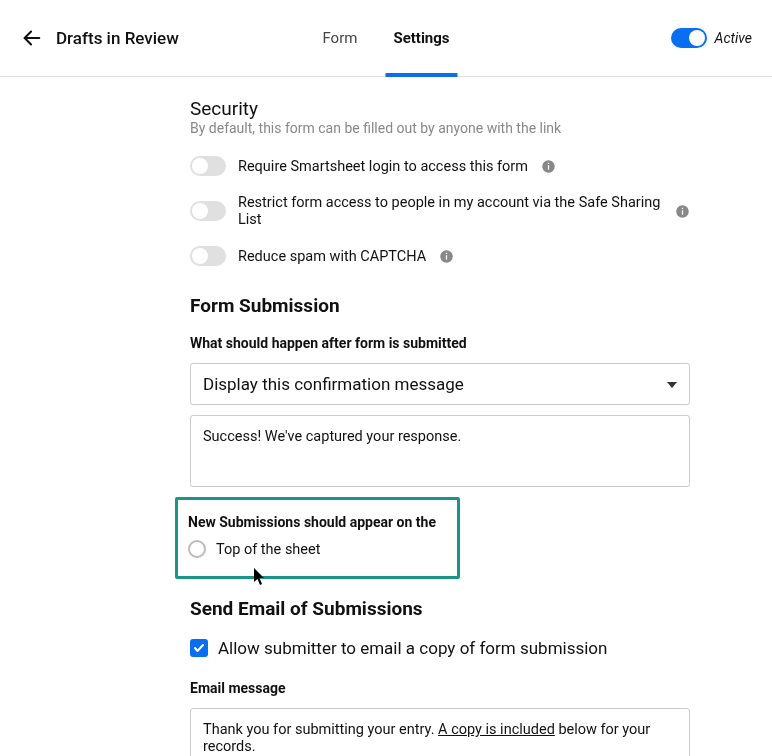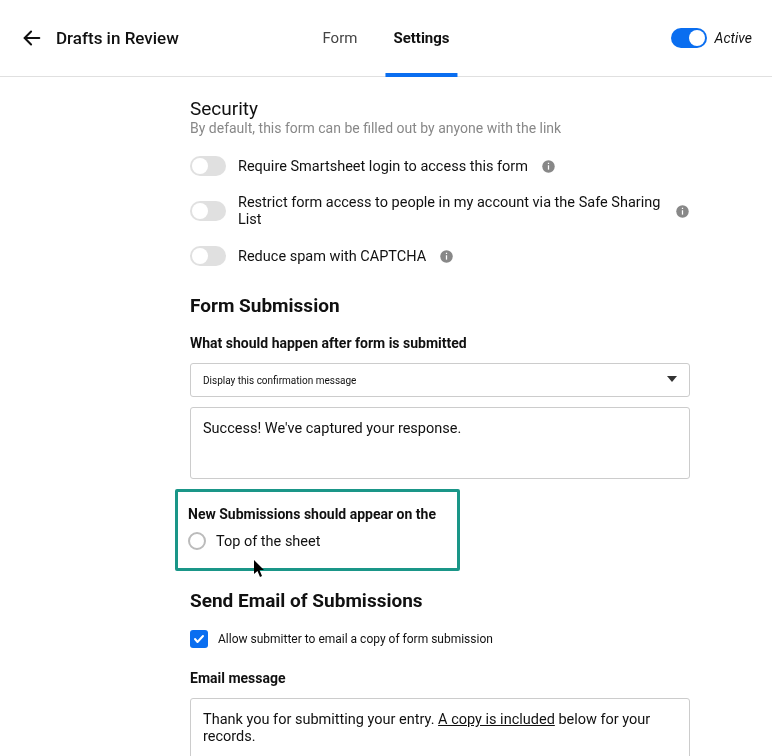--- a/index.html
+++ b/index.html
@@ -117,21 +117,21 @@
     }
     .field-label {
       font-size: 14px;
       font-weight: 700;
       margin-bottom: 12px;
     }
     .select-box {
       border: 1px solid #ccc;
       border-radius: 3px;
       padding: 10px 12px;
-      font-size: 10px;
+      font-size: 17px;
       display: flex;
       justify-content: space-between;
       align-items: center;
       cursor: pointer;
       margin-bottom: 10px;
     }
     .textarea-box {
       border: 1px solid #ccc;
       border-radius: 3px;
       padding: 12px;
@@ -173,21 +173,21 @@
     .cursor {
       position: absolute;
       left: 76px;
       top: 68px;
       pointer-events: none;
     }
     .checkbox-row {
       display: flex;
       align-items: center;
       gap: 10px;
-      font-size: 12px;
+      font-size: 17px;
       margin-bottom: 22px;
     }
     .checkbox {
       width: 18px; height: 18px;
       border-radius: 3px;
       display: flex; align-items: center; justify-content: center;
       flex-shrink: 0;
     }
     .checkbox.checked { background: #0a6ef0; }
     .underline-text { text-decoration: underline; }

